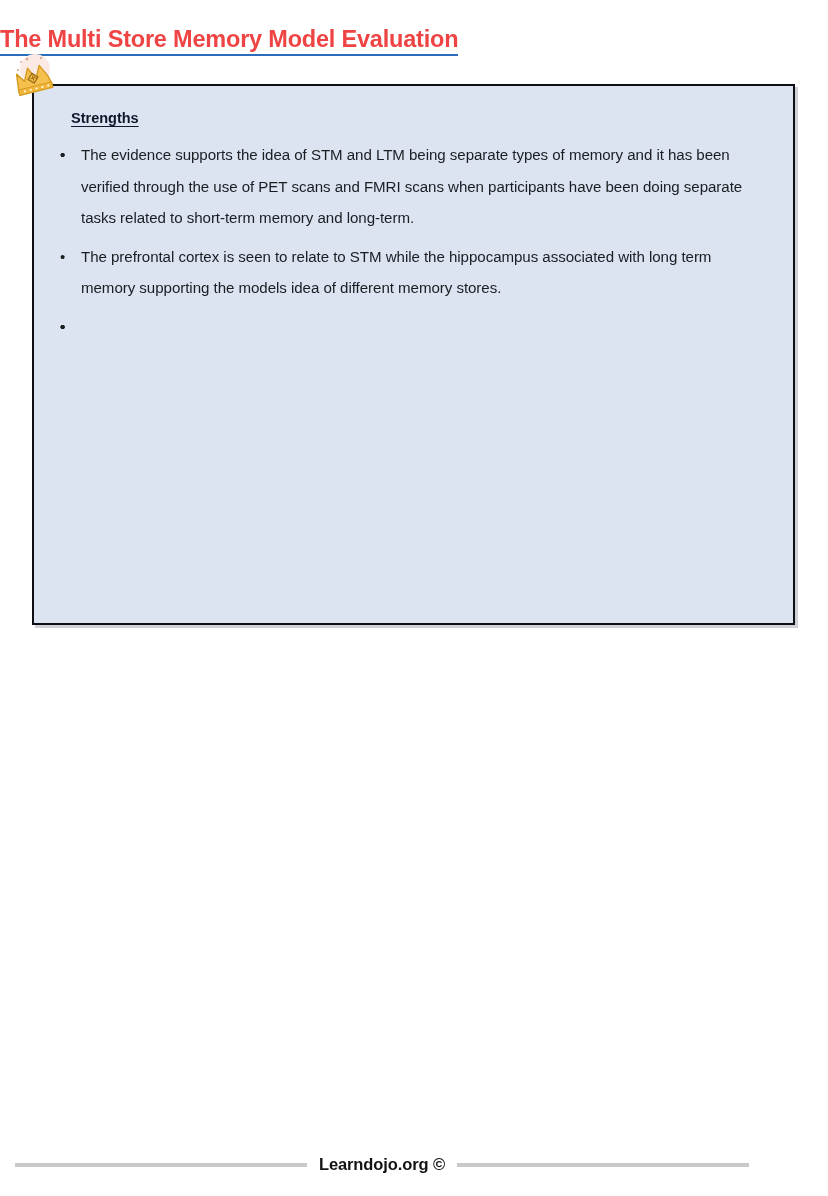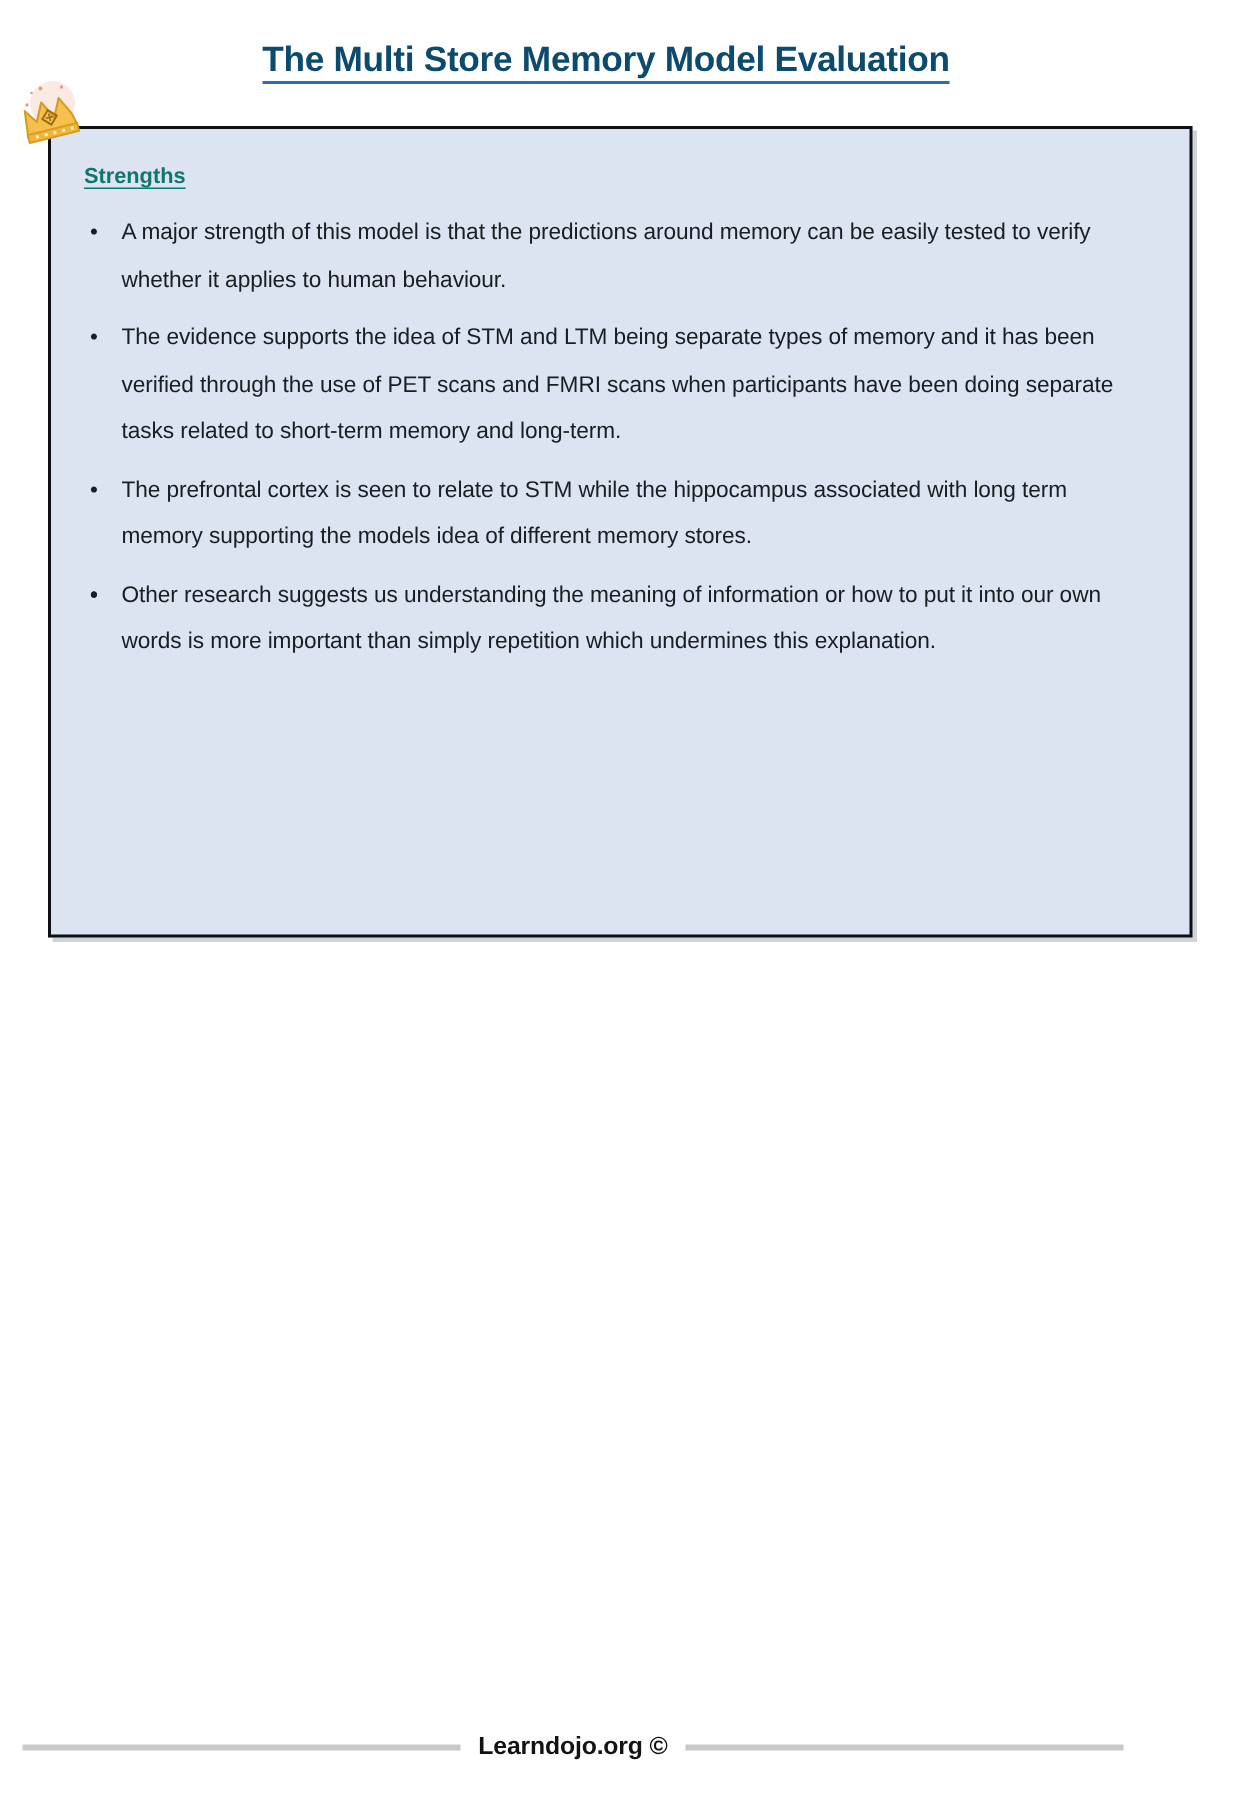--- a/index.html
+++ b/index.html
@@ -14,24 +14,23 @@
     font-family: "Liberation Sans", sans-serif;
     overflow: hidden;
   }
 
   
   .page-title {
     position: absolute;
     top: 26px;
     left: 0;
     width: 808px;
-    text-align: center;
     font-size: 23.5px;
     font-weight: bold;
-    color: #0c4a6e;
+    color: #ef4444;
     letter-spacing: -0.2px;
   }
   .page-title span.title-text {
     border-bottom: 2.5px solid #2a6ebb;
     padding-bottom: 2px;
     display: inline-block;
     line-height: 1.12;
   }
 
   
@@ -58,24 +57,24 @@
     z-index: 2;
   }
   .box-inner {
     padding: 24px 24px 0 22px;
   }
 
   
   .section-heading {
     font-size: 14.5px;
     font-weight: bold;
-    color: #0f766e;
+    color: #0f172a;
     text-decoration: underline;
     text-underline-offset: 2.5px;
-    margin: 0 0 12px 0;
+    margin: 0 0 12px 15px;
     line-height: 1.2;
   }
   .section-heading.weaknesses {
     margin-top: 16px;
   }
 
   
   .bullet-list {
     list-style: none;
     margin: 0;
@@ -158,42 +157,40 @@
   </svg>
 </div>
 
 <div class="content-box">
   <div class="box-inner">
 
     <div class="section-heading">Strengths</div>
     <ul class="bullet-list">
       <li class="bullet-item">
         <span class="bullet-dot">•</span>
-        <span>A major strength of this model is that the predictions around memory can be easily tested to verify whether it applies to human behaviour.</span>
       </li>
       <li class="bullet-item">
         <span class="bullet-dot">•</span>
         <span>The evidence supports the idea of STM and LTM being separate types of memory and it has been verified through the use of PET scans and FMRI scans when participants have been doing separate tasks related to short-term memory and long-term.</span>
       </li>
       <li class="bullet-item">
         <span class="bullet-dot">•</span>
         <span>The prefrontal cortex is seen to relate to STM while the hippocampus associated with long term memory supporting the models idea of different memory stores.</span>
       </li>
     </ul>
 
     <ul class="bullet-list">
       <li class="bullet-item">
         <span class="bullet-dot">•</span>
       </li>
       <li class="bullet-item">
         <span class="bullet-dot">•</span>
       </li>
       <li class="bullet-item">
         <span class="bullet-dot">•</span>
-        <span>Other research suggests us understanding the meaning of information or how to put it into our own words is more important than simply repetition which undermines this explanation.</span>
       </li>
     </ul>
 
   </div>
 </div>
 
 <div class="footer">
   <div class="footer-rule"></div>
   <div class="footer-label">Learndojo.org ©</div>
   <div class="footer-rule"></div>

